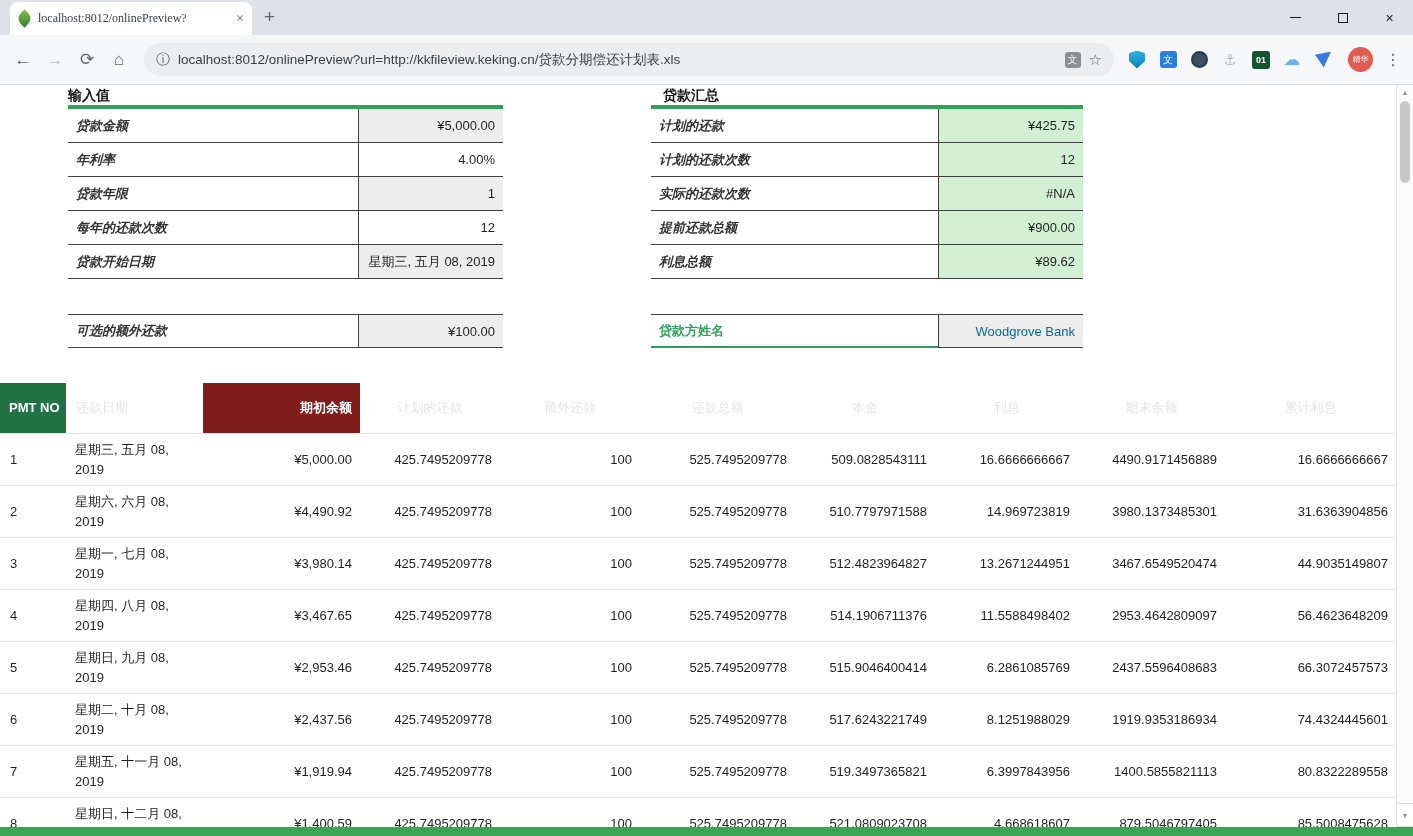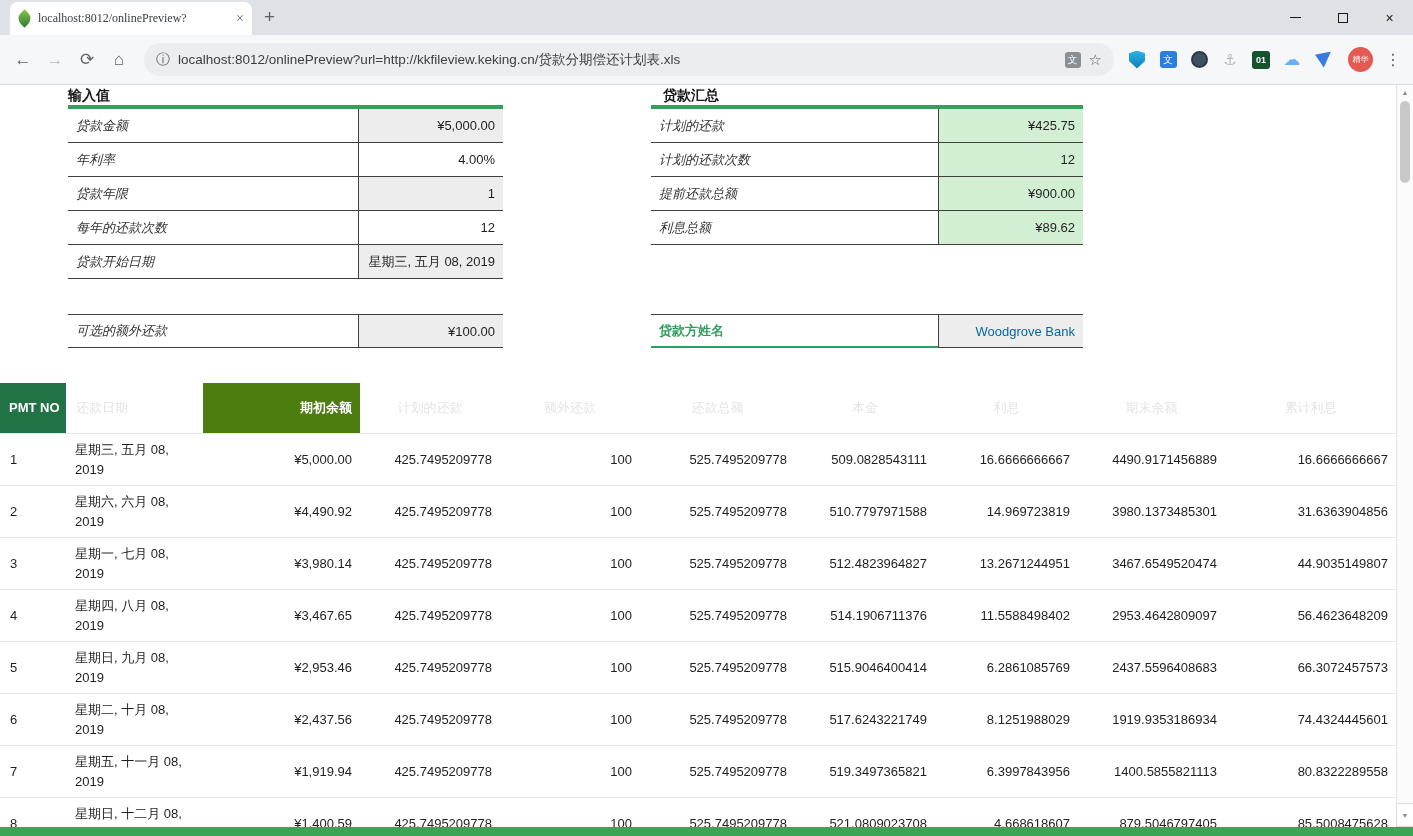--- a/index.html
+++ b/index.html
@@ -39,37 +39,37 @@
   .menu-dots{font-size:16px;color:#5f6368;width:24px;text-align:center;}
 
   
   .page{position:absolute;top:85px;left:0;right:0;bottom:0;background:#fff;overflow:hidden;}
   .section-title{position:absolute;top:2px;font-weight:bold;font-size:14px;color:#151515;}
   .underline{position:absolute;top:20px;height:4px;background:#31a05a;}
 
   .info-table{position:absolute;top:24px;}
   .info-row{display:flex;height:34px;border-bottom:1px solid #3f3f3f;}
   .cell{display:flex;align-items:center;font-size:13px;}
-  .info-row .label{width:290px;font-style:italic;color:#333;padding-left:8px;}
+  .info-row .label{width:290px;font-style:italic;color:#333;padding-left:8px;font-weight:bold;}
   #summary-table .info-row .label{width:287px;}
   .info-row .value{flex:1;justify-content:flex-end;padding-right:8px;color:#1f1f1f;border-left:1px solid #3f3f3f;}
   .value.shaded{background:#ededed;}
   .value.greenfill{background:#d2efd3;}
   .extra{position:absolute;top:205px;left:0;right:0;border-top:1px solid #3f3f3f;}
   .lender-row .label{width:142px;font-style:normal;font-weight:bold;color:#2e9e5c;border-bottom:2px solid #2e9e5c;}
   .lender-row{border-bottom:none;}
   .lender-row .value{border-bottom:1px solid #3f3f3f;color:#0369a1;}
 
   .sched{position:absolute;top:298px;left:0;width:1396px;font-size:13px;}
   .sched-header,.sched-row{display:grid;grid-template-columns:66px 137px 157px 140px 140px 155px 140px 143px 147px 1fr;}
   .sched-header{height:50px;}
   .sh{display:flex;align-items:center;}
   .sh0{background:#217346;color:#fff;font-weight:bold;padding-left:9px;line-height:1.25;}
   .sh1{color:#e4e4e4;padding-left:10px;}
-  .sh2{background:#4d7c0f;color:#fff;font-weight:bold;justify-content:flex-end;padding-right:8px;padding-left:32px;}
+  .sh2{background:#7f1d1d;color:#fff;font-weight:bold;justify-content:flex-end;padding-right:8px;padding-left:32px;}
   .shf{color:#e4e4e4;justify-content:center;}
   .sched-row{min-height:34px;border-top:1px solid #e7e7e7;align-items:center;}
   .sched-row:last-child{border-bottom:1px solid #e7e7e7;}
   .sc{padding:6px 8px;display:flex;align-items:center;color:#1f1f1f;}
   .sc-pmt{padding-left:10px;}
   .sc-date{padding-left:9px;padding-right:2px;line-height:1.5;}
   .sc-num{justify-content:flex-end;text-align:right;}
 
   
   .scrollbar{position:absolute;top:0;right:0;width:17px;height:742px;background:#fbfbfb;border-left:1px solid #e6e6e6;}
@@ -185,20 +185,24 @@
 
   <div class="info-table" id="summary-table" style="left:651px;width:432px;">
     <div>
         <div class="info-row">
           <div class="cell label">计划的还款</div>
           <div class="cell value greenfill">¥425.75</div>
         </div>
         <div class="info-row">
           <div class="cell label">计划的还款次数</div>
           <div class="cell value greenfill">12</div>
+        </div>
+        <div class="info-row">
+          <div class="cell label">实际的还款次数</div>
+          <div class="cell value greenfill">#N/A</div>
         </div>
         <div class="info-row">
           <div class="cell label">提前还款总额</div>
           <div class="cell value greenfill">¥900.00</div>
         </div>
         <div class="info-row">
           <div class="cell label">利息总额</div>
           <div class="cell value greenfill">¥89.62</div>
         </div>
       </div>

